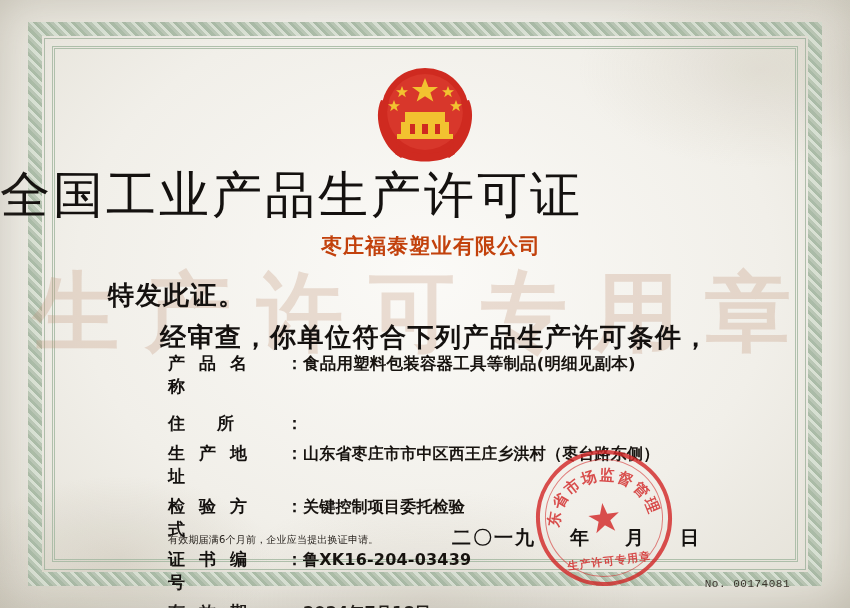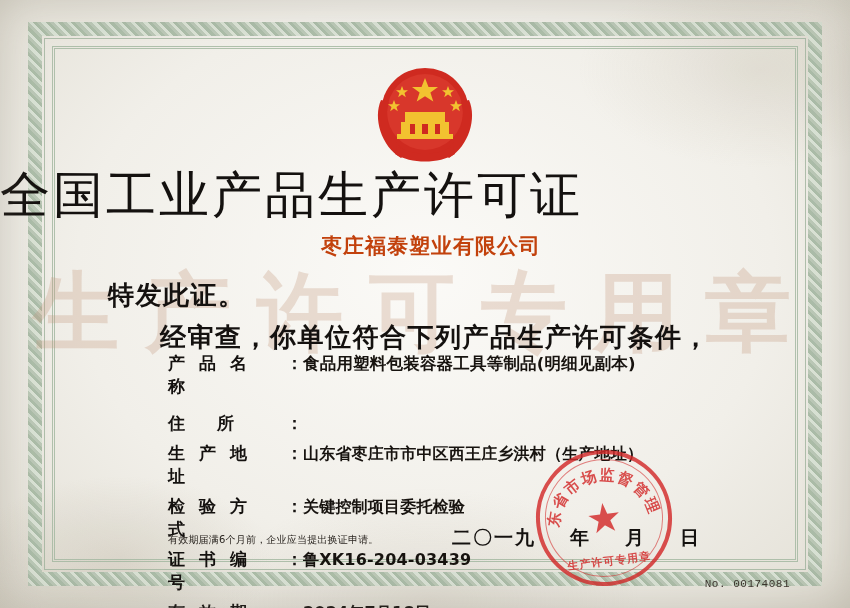--- a/index.html
+++ b/index.html
@@ -333,21 +333,21 @@
     </div>
 
     <div class="field-row" style="margin-top:14px;">
       <span class="field-label" style="letter-spacing:32px;">住所</span>
       <span class="field-colon">：</span>
     </div>
 
     <div class="field-row">
       <span class="field-label spaced">生产地址</span>
       <span class="field-colon">：</span>
-      <span class="field-value">山东省枣庄市市中区西王庄乡洪村（生产地址）</span>
+      <span class="field-value">山东省枣庄市市中区西王庄乡洪村（枣台路东侧）</span>
     </div>
 
     <div class="field-row">
       <span class="field-label spaced">检验方式</span>
       <span class="field-colon">：</span>
       <span class="field-value">关键控制项目委托检验</span>
     </div>
 
     <div class="field-row">
       <span class="field-label spaced">证书编号</span>

